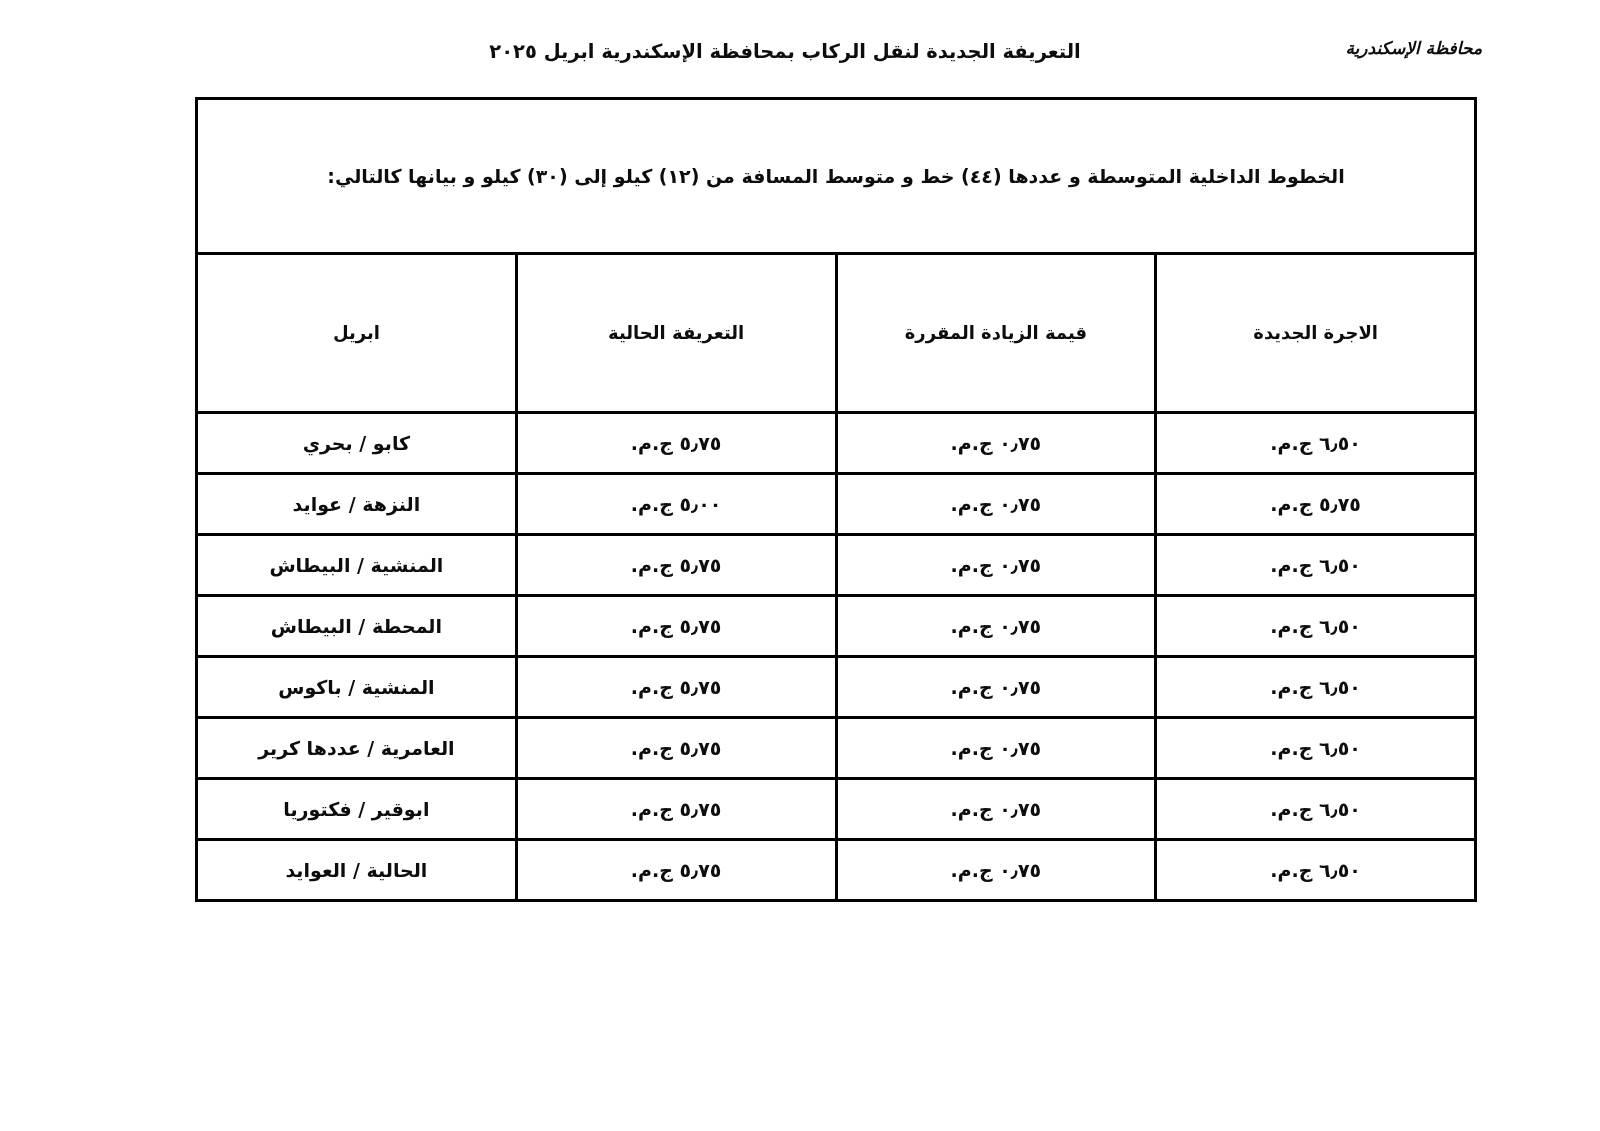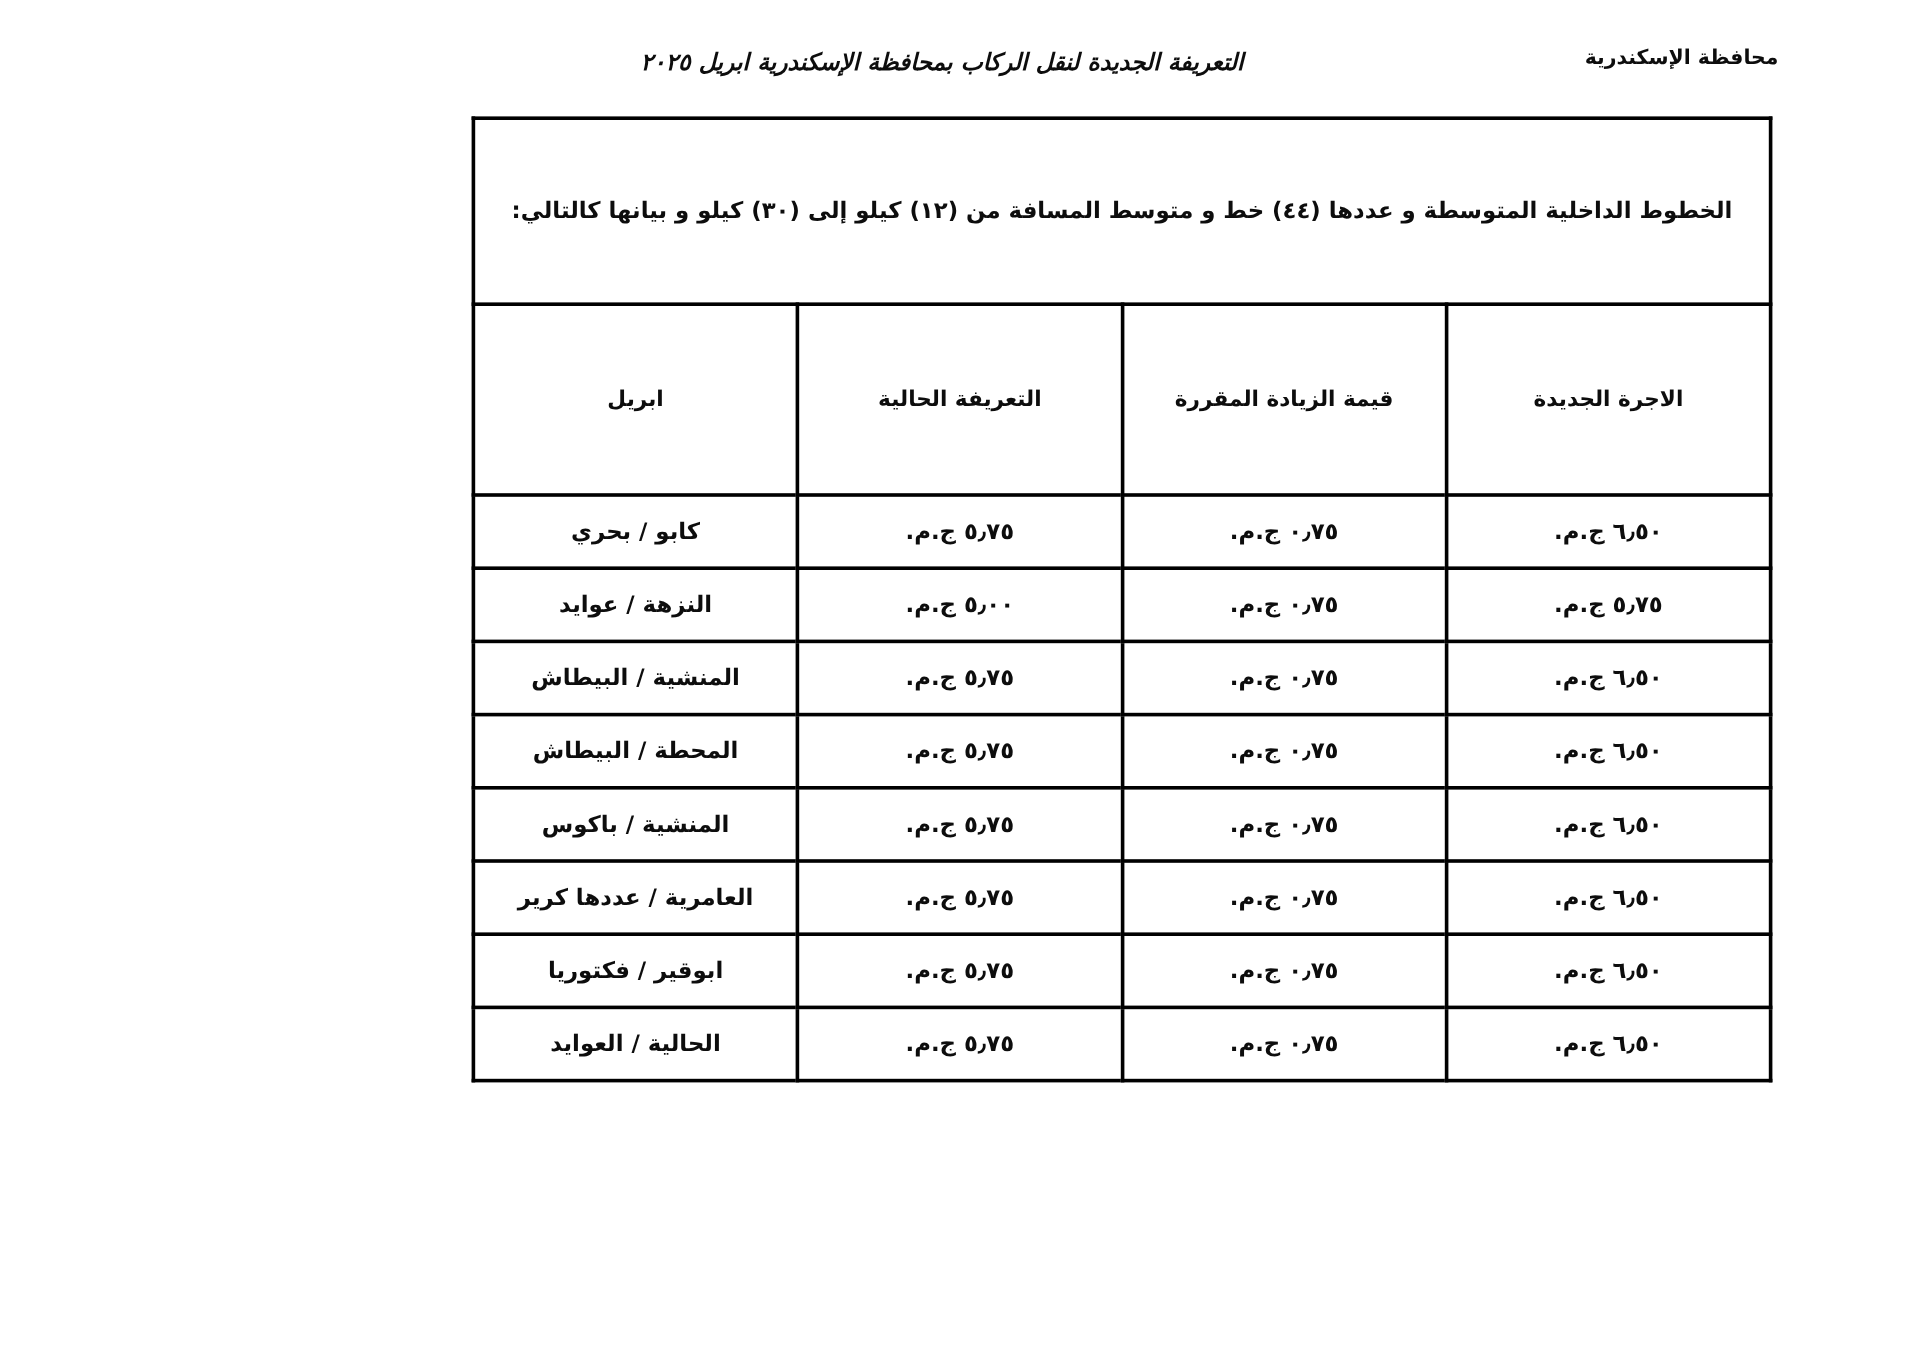--- a/index.html
+++ b/index.html
@@ -26,20 +26,21 @@
     top: 38px;
     right: 0;
     left: 0;
     height: 36px;
     display: flex;
     flex-direction: row;
     align-items: flex-start;
     justify-content: space-between;
     padding: 0 118px 0 0;
     box-sizing: border-box;
+    font-style: italic;
   }
 
   .governorate {
     font-size: 17px;
     font-weight: 700;
     line-height: 1.2;
     white-space: nowrap;
     letter-spacing: 0;
   }
 
@@ -48,29 +49,28 @@
     top: 40px;
     left: 0;
     right: 0;
     text-align: center;
     font-size: 19.5px;
     font-weight: 700;
     line-height: 1.25;
     white-space: nowrap;
     padding-right: 30px;
     box-sizing: border-box;
-    font-style: italic;
   }
 
   
   .tariff-table {
     position: absolute;
     top: 97px;
     right: 123px;
-    width: 1084px;
+    width: 1282px;
     border-collapse: collapse;
     table-layout: fixed;
     background: #ffffff;
   }
 
   .tariff-table td,
   .tariff-table th {
     border: 3.5px solid #000000;
     padding: 0;
     text-align: center;

